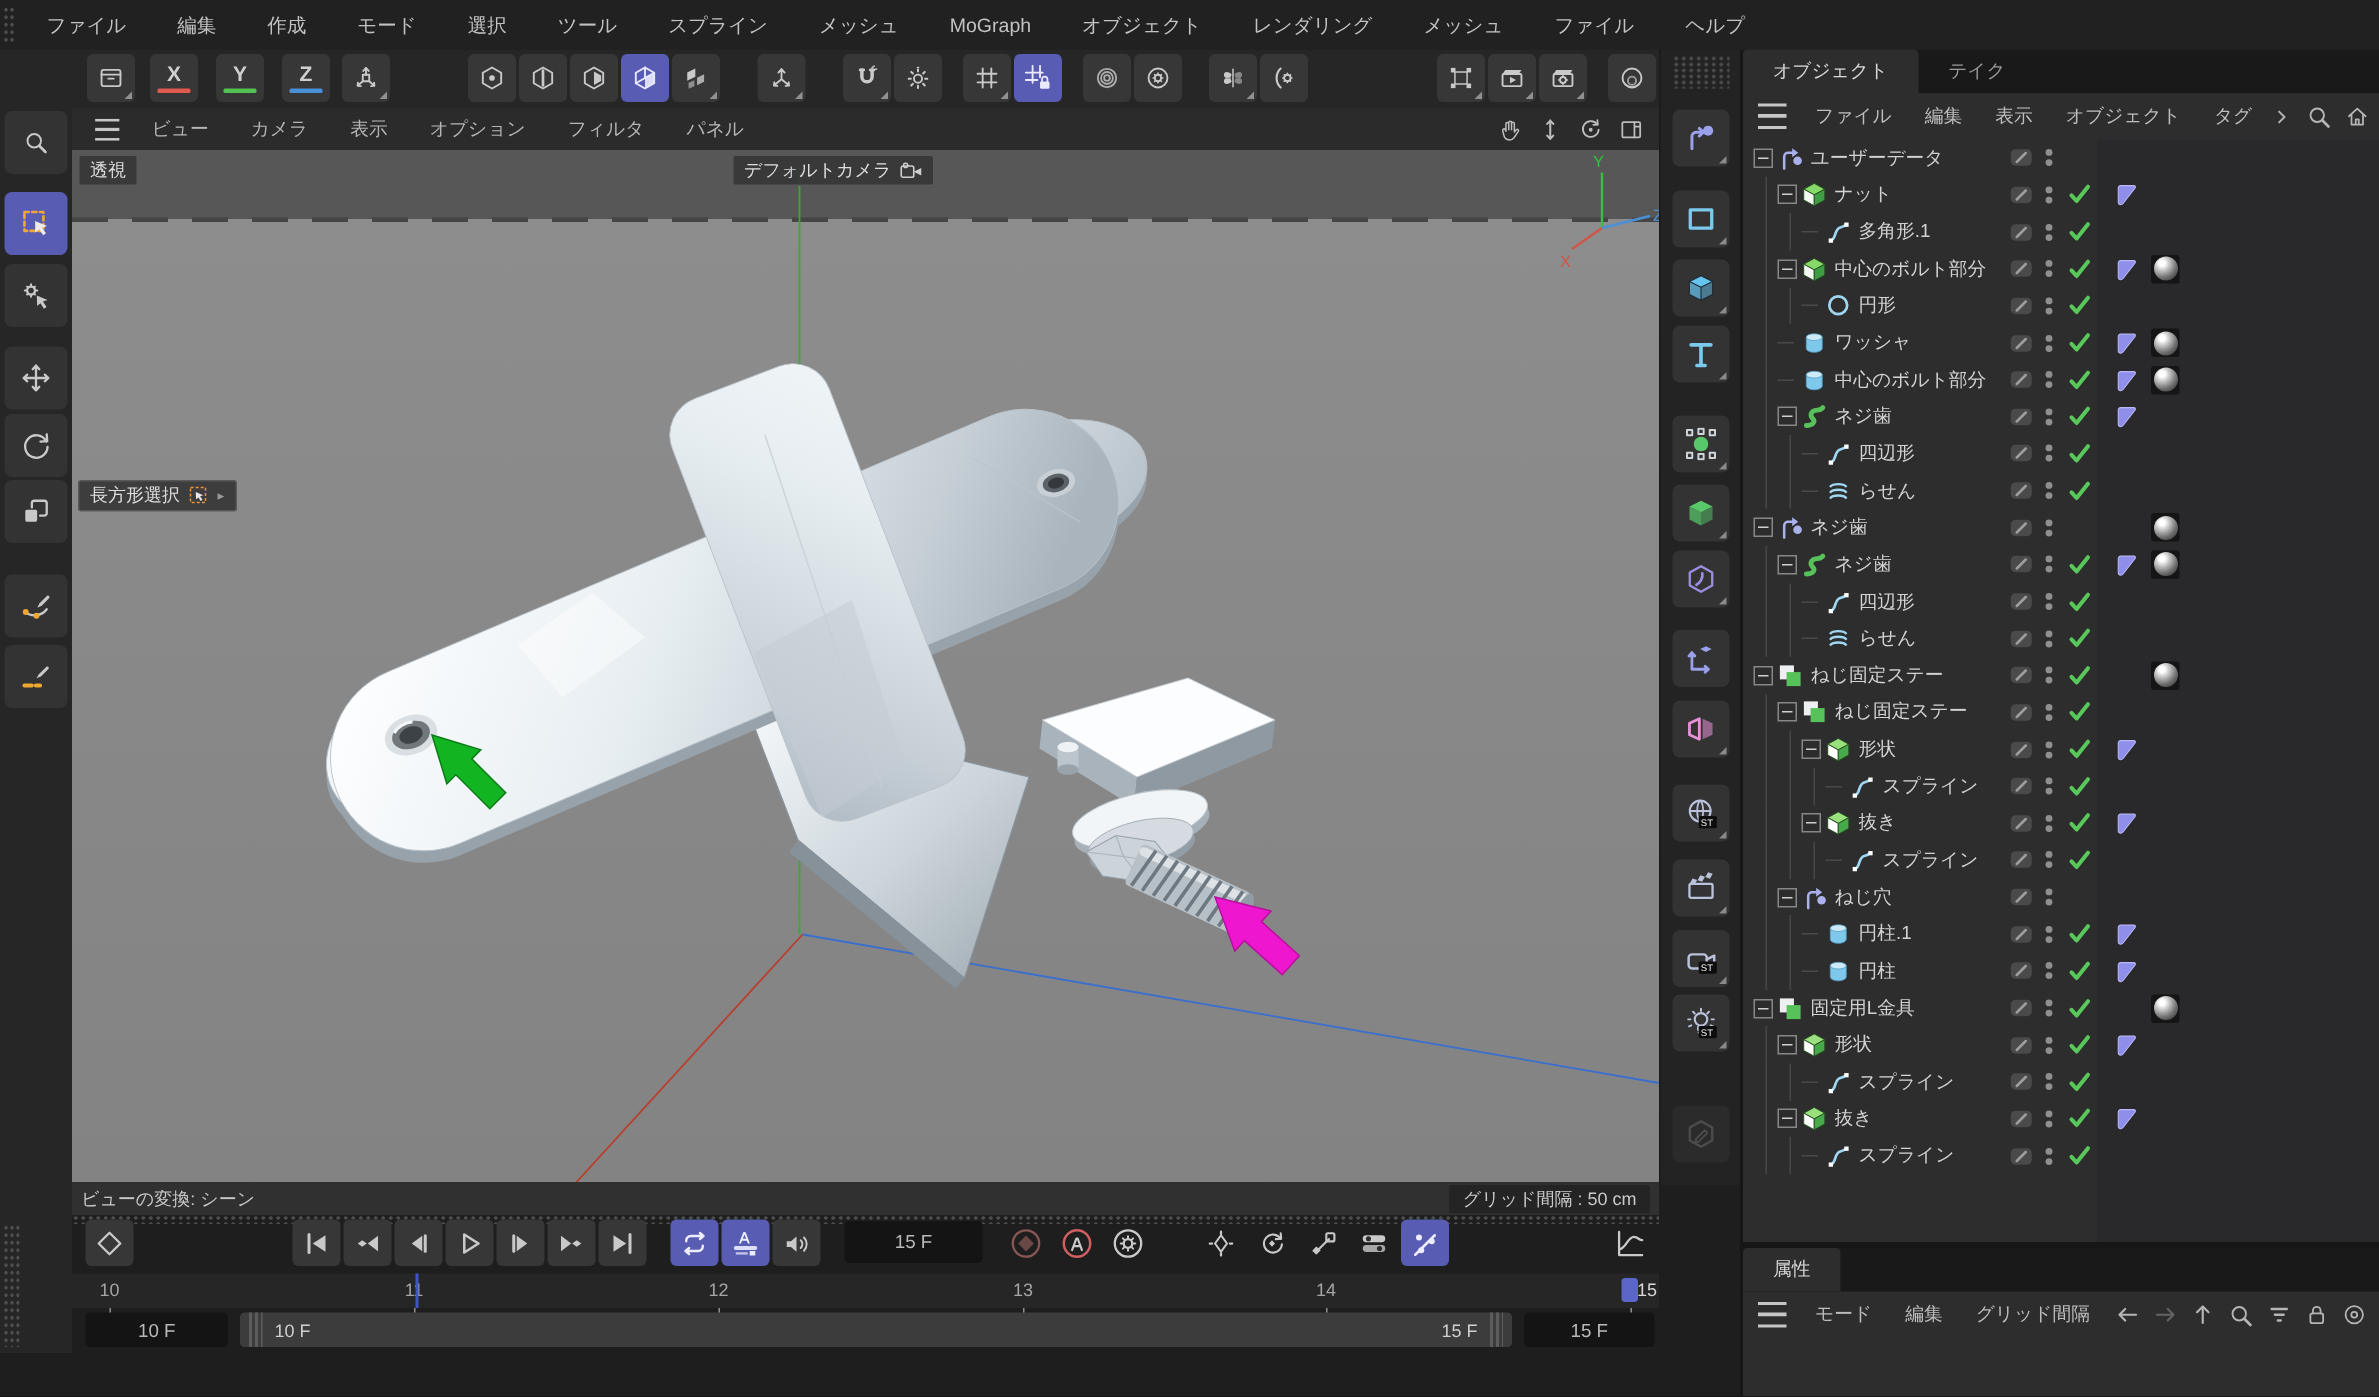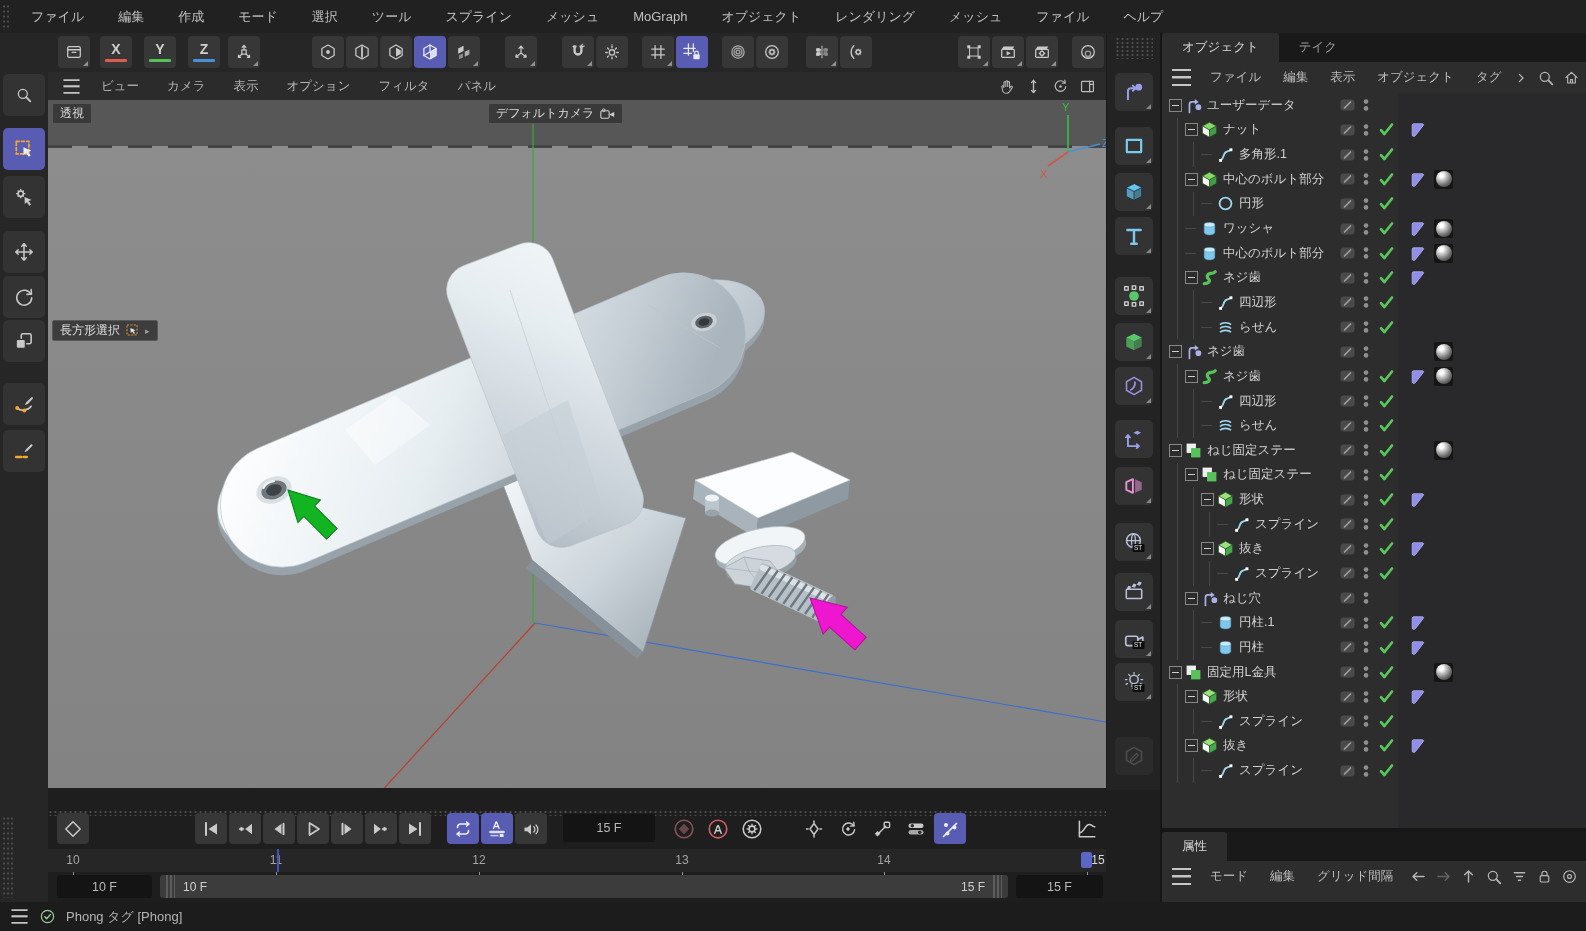--- a/index.html
+++ b/index.html
@@ -460,20 +460,24 @@
         </div>
         <div class="badge" style="left: 4px; top: 220px;">
           <span>長方形選択</span>
           <svg width="13" height="13" viewBox="0 0 13 13">
             <rect x="1" y="1" width="10" height="10" fill="none" stroke="#e8923a" stroke-width="1" stroke-dasharray="2 1.4"></rect>
             <path d="M4.5 4l5 2.2-2.1.7 1.6 2.3-1.2.8-1.5-2.4-1.6 1.3z" fill="#e8e8e8"></path>
           </svg>
           <span style="color:#9a9a9a;font-size:9px">▸</span>
         </div>
       </div>
+    <div class="vp-status">
+      <span>ビューの変換: シーン</span>
+      <span class="chip">グリッド間隔 : 50 cm</span>
+    </div>
   </div>
 
   <div class="abs palette" id="palette">
     <div class="abs dots-h" style="left:8px;top:4px;width:38px;height:22px"></div>
   <div class="pbtn sub" style="top: 40px; color: rgb(154, 160, 234);">
         <svg width="22" height="22" viewBox="0 0 20 20" fill="none" stroke="currentColor" stroke-width="1.4" stroke-linecap="round" stroke-linejoin="round">
           <path d="M4.5 16.5V9a2.5 2.5 0 0 1 2.5-2.5h4.5" stroke-width="1.8"></path>
           <path d="M11.5 6.5l-2.6-2.3M11.5 6.5l-2.6 2.3" stroke-width="1.8"></path>
           <circle cx="14.3" cy="5.6" r="3.1" fill="currentColor" stroke="none"></circle>
         </svg>
@@ -1749,24 +1753,14 @@
     <div class="rangebar">
       <span class="grip"></span>
       <span style="margin-left:8px">10 F</span>
       <span style="flex:1"></span>
       <span style="margin-right:8px">15 F</span>
       <span class="grip"></span>
     </div>
     <div class="rangebox" style="left:1016px;width:87px">15 F</div>
   </div>
 
-  <div class="abs statusbar">
-    <span class="hamb" style="transform:scale(.85)"></span>
-    <span id="statusicon" style="color:#9fcf9f;display:flex">
-        <svg width="17" height="17" viewBox="0 0 20 20" fill="none" stroke="currentColor" stroke-width="1.4" stroke-linecap="round" stroke-linejoin="round">
-          <circle cx="10" cy="10" r="7.2"></circle>
-          <path d="M6.8 10.3l2.2 2.3 4.3-4.8" stroke-width="1.7"></path>
-        </svg>
-      </span>
-    <span>Phong タグ [Phong]</span>
-  </div>
 
 </div>
 
 </body></html>

